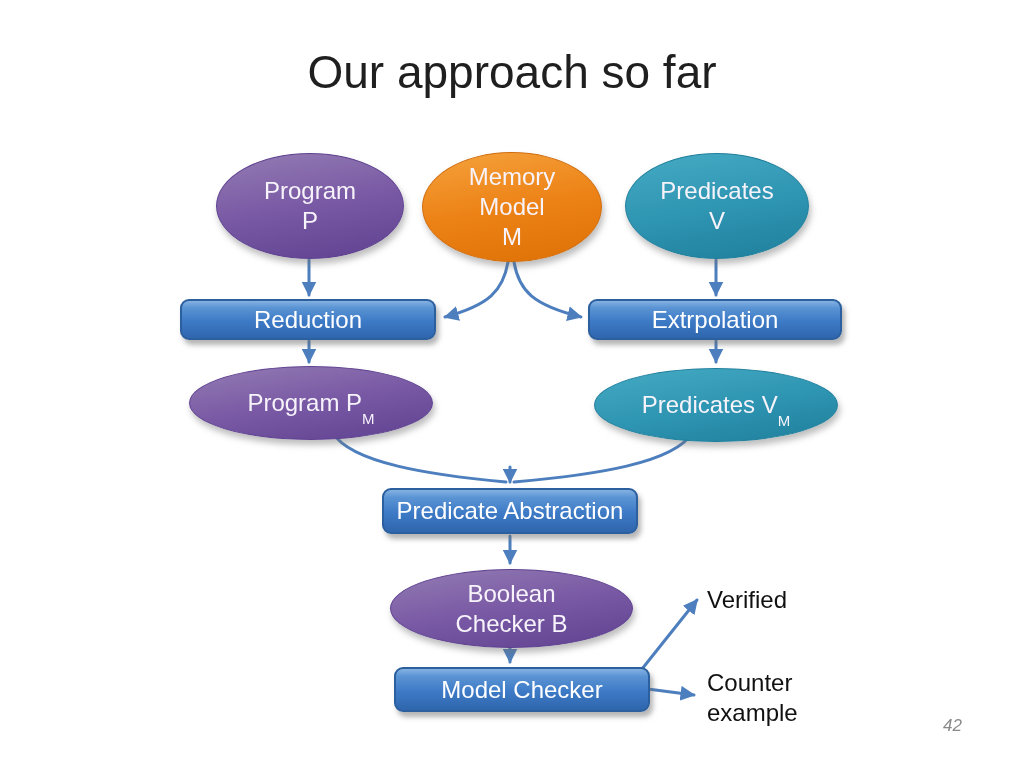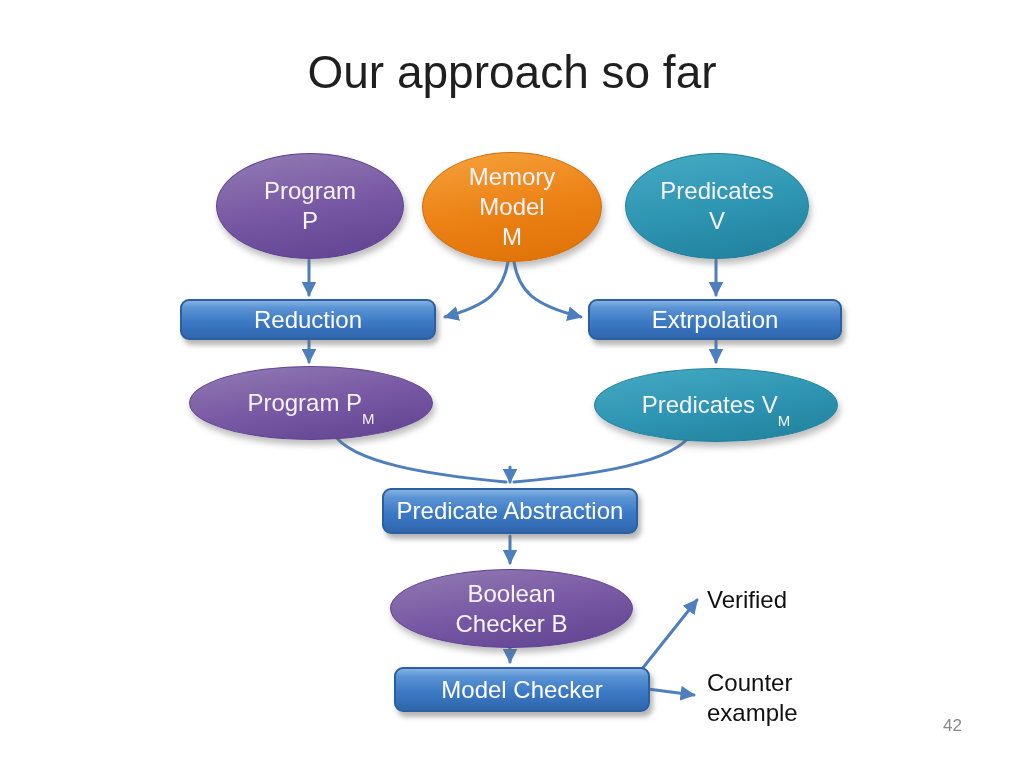--- a/index.html
+++ b/index.html
@@ -108,20 +108,21 @@
   .l-verified { left: 707px; top: 585px; }
   .l-counter  { left: 707px; top: 668px; }
 
   .page-number {
     position: absolute;
     right: 62px;
     top: 716px;
     font-size: 17px;
     color: var(--page-number, #8A8A8A);
     z-index: 2;
+    font-style: italic;
   }
 </style>
 </head>
 <body>
 
 <div class="slide">
 
   <div class="title">Our approach so far</div>
 
   <svg class="arrows" viewBox="0 0 1024 768" xmlns="http://www.w3.org/2000/svg">

